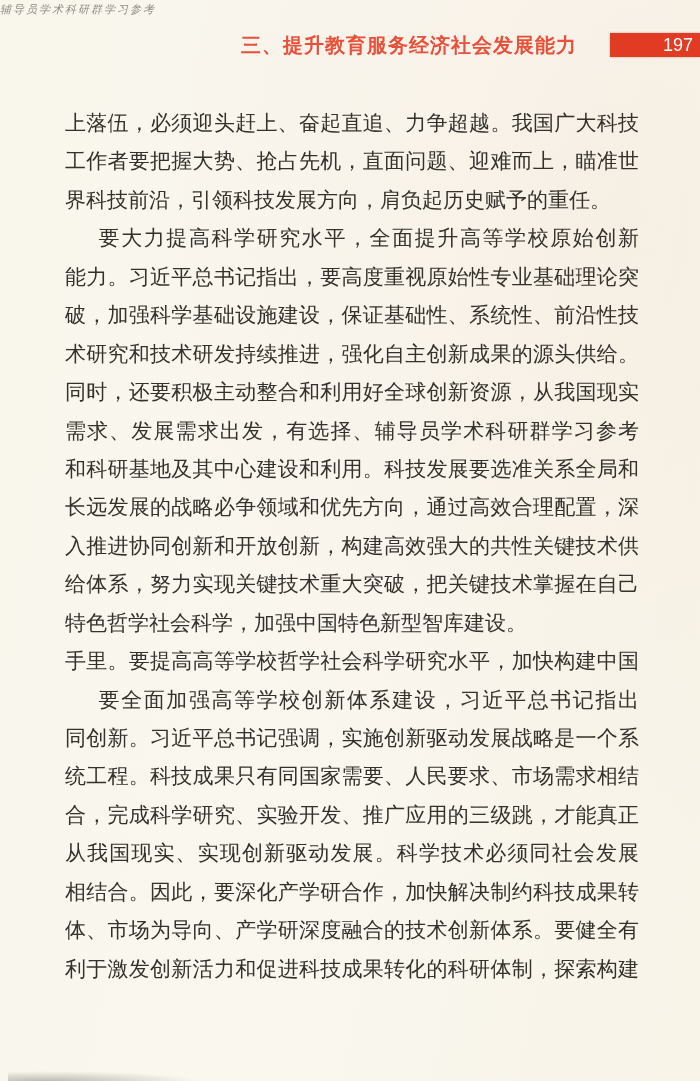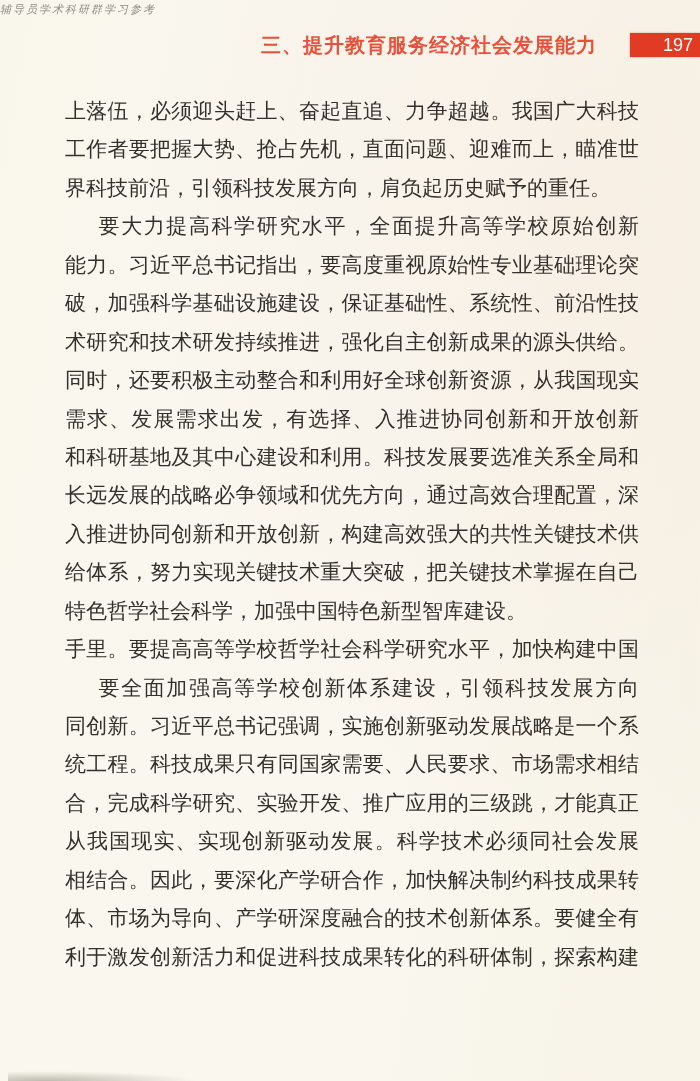--- a/index.html
+++ b/index.html
@@ -49,31 +49,32 @@
     line-height: 26px;
   }
   .page-number-box {
     width: 70px;
     height: 24px;
     background: var(--page-number-bg, #e23b24);
     display: flex;
     justify-content: flex-end;
     align-items: center;
     box-shadow: 0 0 2px rgba(160,40,20,0.4);
+    padding-left: 20px;
   }
   .page-number-box .num {
     color: var(--page-number-text, #ffffff);
     font-family: "Liberation Sans", "DejaVu Sans", sans-serif;
     font-size: 18px;
     line-height: 24px;
     padding-right: 7px;
   }
   .body-text {
     position: absolute;
-    top: 92px;
+    top: 104px;
     left: 65px;
     width: 574px;
   }
   .line {
     height: 38.45px;
     line-height: 38.45px;
     font-size: 21px;
     white-space: nowrap;
     text-align: justify;
     text-align-last: left;
@@ -101,28 +102,28 @@
 
   <div class="body-text">
       <div class="line fill">上落伍，必须迎头赶上、奋起直追、力争超越。我国广大科技</div>
       <div class="line fill">工作者要把握大势、抢占先机，直面问题、迎难而上，瞄准世</div>
       <div class="line">界科技前沿，引领科技发展方向，肩负起历史赋予的重任。</div>
       <div class="line indent fill">要大力提高科学研究水平，全面提升高等学校原始创新</div>
       <div class="line fill">能力。习近平总书记指出，要高度重视原始性专业基础理论突</div>
       <div class="line fill">破，加强科学基础设施建设，保证基础性、系统性、前沿性技</div>
       <div class="line fill">术研究和技术研发持续推进，强化自主创新成果的源头供给。</div>
       <div class="line fill">同时，还要积极主动整合和利用好全球创新资源，从我国现实</div>
-      <div class="line fill">需求、发展需求出发，有选择、入推进协同创新和开放创新</div>
+      <div class="line fill">需求、发展需求出发，有选择、辅导员学术科研群学习参考</div>
       <div class="line fill">和科研基地及其中心建设和利用。科技发展要选准关系全局和</div>
       <div class="line fill">长远发展的战略必争领域和优先方向，通过高效合理配置，深</div>
       <div class="line fill">入推进协同创新和开放创新，构建高效强大的共性关键技术供</div>
       <div class="line fill">给体系，努力实现关键技术重大突破，把关键技术掌握在自己</div>
       <div class="line">特色哲学社会科学，加强中国特色新型智库建设。</div>
       <div class="line fill">手里。要提高高等学校哲学社会科学研究水平，加快构建中国</div>
-      <div class="line indent fill">要全面加强高等学校创新体系建设，引领科技发展方向</div>
+      <div class="line indent fill">要全面加强高等学校创新体系建设，习近平总书记指出</div>
       <div class="line fill">同创新。习近平总书记强调，实施创新驱动发展战略是一个系</div>
       <div class="line fill">统工程。科技成果只有同国家需要、人民要求、市场需求相结</div>
       <div class="line fill">合，完成科学研究、实验开发、推广应用的三级跳，才能真正</div>
       <div class="line fill">从我国现实、实现创新驱动发展。科学技术必须同社会发展</div>
       <div class="line fill">相结合。因此，要深化产学研合作，加快解决制约科技成果转</div>
       <div class="line fill">体、市场为导向、产学研深度融合的技术创新体系。要健全有</div>
       <div class="line fill">利于激发创新活力和促进科技成果转化的科研体制，探索构建</div>
     </div>
 
   <div class="smudge"></div>

